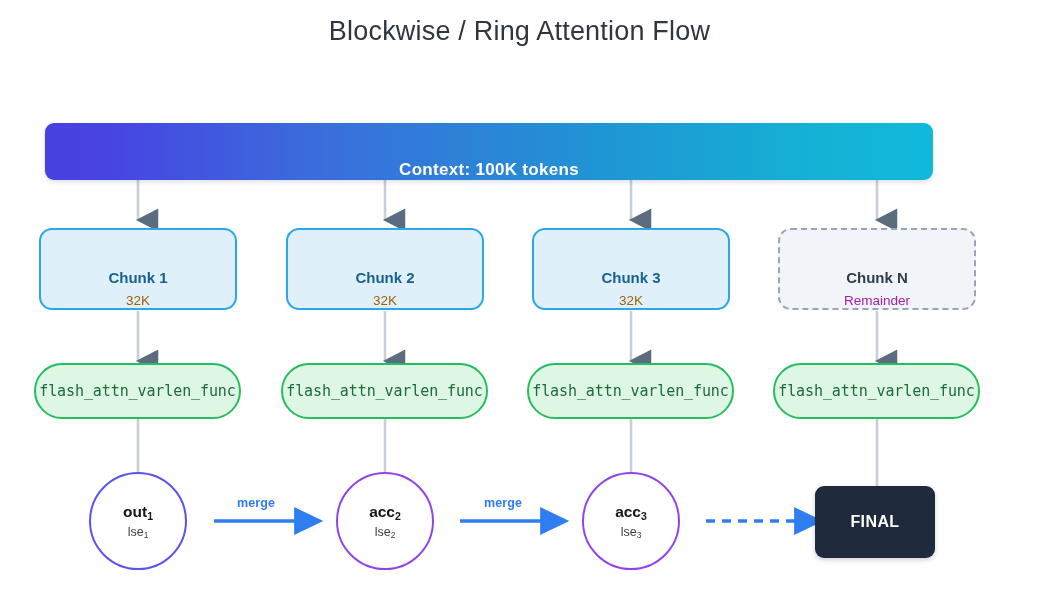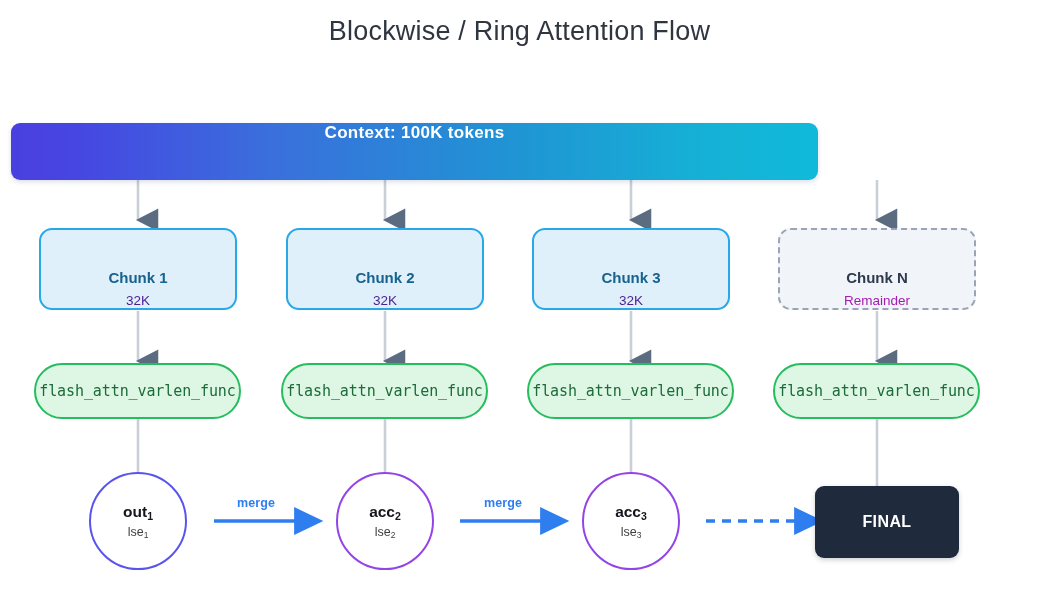--- a/index.html
+++ b/index.html
@@ -29,29 +29,29 @@
     text-align: center;
     font-size: 27px;
     font-weight: 400;
     color: #2f3640;
     letter-spacing: 0.2px;
   }
 
   
   .context-banner {
     position: absolute;
-    left: 11px;
+    left: 45px;
     top: 123px;
-    width: 807px;
+    width: 888px;
     height: 57px;
     border-radius: 9px;
     background: linear-gradient(90deg, #4a3fe0 0%, #4646e2 8%, #3a6fdc 32%, #2094d4 62%, #14b3d6 88%, #10b9da 100%);
     box-shadow: 0 2px 5px rgba(60, 70, 120, 0.18);
     display: flex;
-    align-items: flex-start;
+    align-items: flex-end;
     justify-content: center;
   }
   .context-banner-label {
     color: #ffffff;
     font-size: 17px;
     font-weight: bold;
     letter-spacing: 0.3px;
   }
 
   
@@ -76,21 +76,21 @@
   }
   .chunk-title {
     font-size: 15px;
     font-weight: bold;
     color: #17628f;
     line-height: 1.25;
   }
   .chunk-box.dashed .chunk-title { color: #2f3b4d; }
   .chunk-sub {
     font-size: 13.5px;
-    color: #4c1d95;
+    color: #a16207;
     margin-top: 5px;
   }
   .chunk-box.dashed .chunk-sub { color: #a21caf; }
 
   
   .func-pill {
     width: 207px;
     height: 56px;
     border-radius: 28px;
     background: #ddf7e4;
@@ -133,21 +133,21 @@
     bottom: -0.28em;
   }
   .acc-sub {
     font-size: 12.5px;
     color: #404040;
     margin-top: 4px;
   }
 
   
   .final-box {
-    width: 144px;
+    width: 120px;
     height: 72px;
     border-radius: 9px;
     background: #1f2a3c;
     box-shadow: 0 2px 5px rgba(30,40,60,0.22);
     display: flex;
     align-items: center;
     justify-content: center;
   }
   .final-label {
     color: #ffffff;

